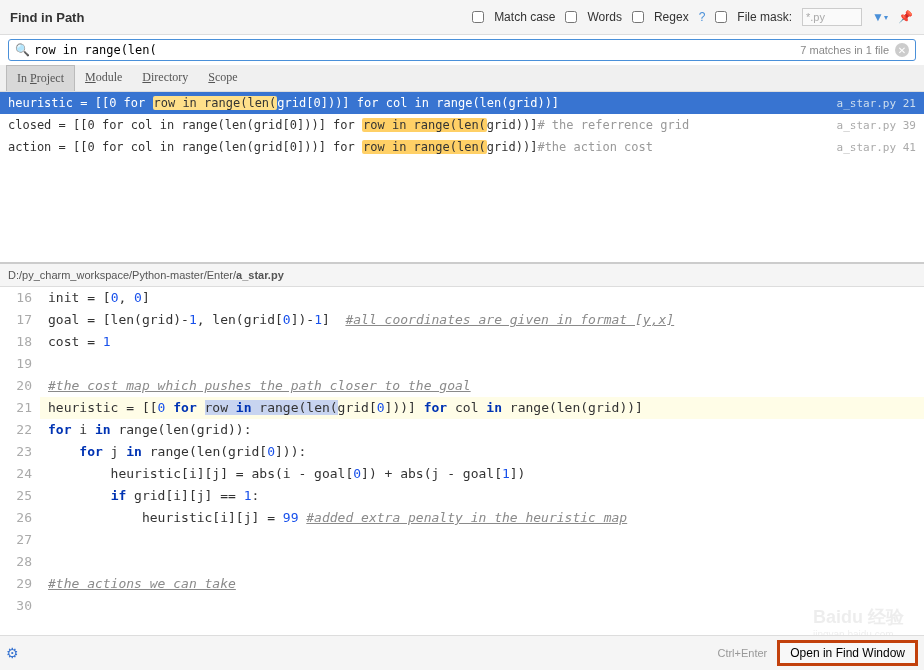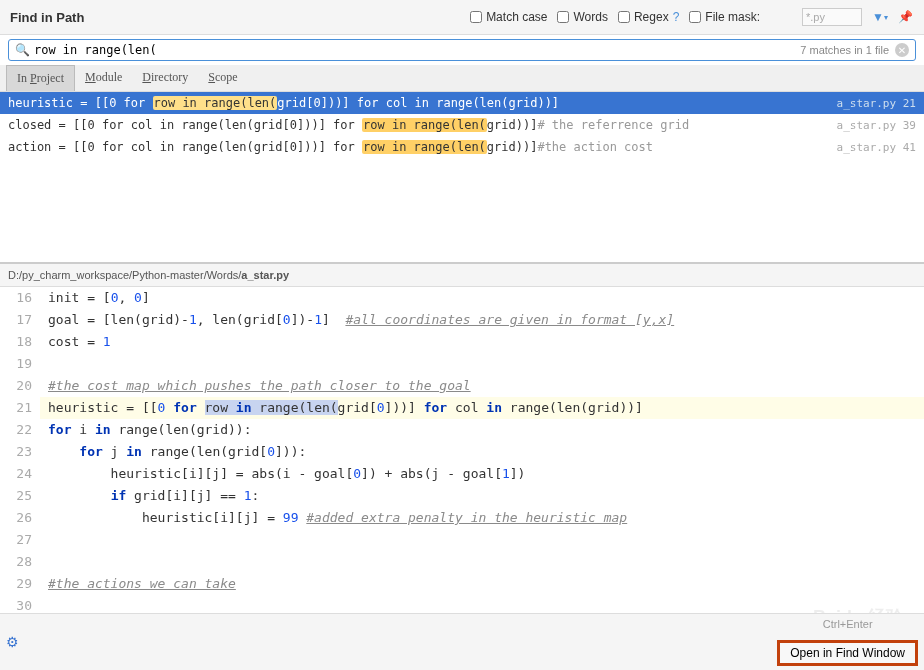--- a/index.html
+++ b/index.html
@@ -1,23 +1,23 @@
 <!DOCTYPE html>
 <html><head>
 <meta charset="utf-8">
 <style>
 * { margin: 0; padding: 0; box-sizing: border-box; }
 body { font-family: "Segoe UI", Arial, sans-serif; font-size: 12px; color: #333; background: #fff; width: 924px; height: 670px; overflow: hidden; position: relative; }
 .header { display: flex; align-items: center; padding: 8px 10px; background: #f5f5f5; border-bottom: 1px solid #ddd; }
 .title { font-weight: bold; font-size: 13px; color: #333; flex: 1; }
 .options { display: flex; align-items: center; gap: 10px; }
-.chk { display: flex; align-items: center; gap: 4px; cursor: pointer; }
+.chk { display: flex; align-items: center; gap: 10px; cursor: pointer; }
 .chk input { width: 12px; height: 12px; }
 .help-q { color: #4a90d9; cursor: pointer; }
-.mask-in { width: 60px; height: 18px; border: 1px solid #ccc; padding: 1px 3px; font-size: 11px; color: #aaa; background: #fafafa; margin-left: 32px; }
+.mask-in { width: 60px; height: 18px; border: 1px solid #ccc; padding: 1px 3px; font-size: 11px; color: #aaa; background: #fafafa; }
 .tool-ic { width: 16px; height: 16px; cursor: pointer; display: inline-flex; align-items: center; justify-content: center; }
 .searchbar { display: flex; align-items: center; margin: 4px 8px; border: 1px solid #4a90d9; border-radius: 3px; padding: 3px 6px; background: #fff; }
 .search-ic { color: #888; margin-right: 4px; }
 .search-in { flex: 1; border: none; outline: none; font-family: monospace; font-size: 12px; }
 .matches { color: #888; font-size: 11px; margin-right: 6px; }
 .clear-x { width: 14px; height: 14px; border-radius: 50%; background: #ccc; color: #fff; font-size: 10px; display: flex; align-items: center; justify-content: center; cursor: pointer; }
 .tabs { display: flex; background: #f0f0f0; border-bottom: 1px solid #ddd; padding-left: 6px; font-family: Liberation Serif, serif; }
 .tab { padding: 5px 10px; cursor: pointer; color: #555; }
 .tab.active { background: #d8d8d8; border: 1px solid #bbb; border-bottom: none; }
 .tab u { text-decoration: underline; }
@@ -37,21 +37,21 @@
 .gutter div { height: 22px; }
 .code { flex: 1; }
 .code div { height: 22px; white-space: pre; padding-left: 8px; }
 .code .hl-line { background: #fffde7; }
 .kw { color: #0033b3; font-weight: bold; }
 .num { color: #1750eb; }
 .com { color: #8a8a8a; font-style: italic; text-decoration: underline; }
 .sel-bg { background: #c8d4f0; }
 .footer { position: absolute; bottom: 0; left: 0; right: 0; display: flex; align-items: center; padding: 4px 6px; background: #f5f5f5; border-top: 1px solid #ddd; font-size: 11px; }
 .gear { color: #3874d1; font-size: 14px; cursor: pointer; }
-.foot-r { margin-left: auto; display: flex; align-items: center; gap: 10px; flex-direction: column; }
+.foot-r { margin-left: auto; display: flex; align-items: center; gap: 10px; }
 .hint { color: #999; }
 .open-btn { border: 3px solid #c2410c; background: #f8f8f8; padding: 3px 10px; cursor: pointer; font-size: 12px; }
 .watermark { position: absolute; right: 20px; bottom: 30px; color: #ddd; font-size: 18px; font-weight: bold; pointer-events: none; opacity: 0.5; }
 .watermark small { display: block; font-size: 10px; font-weight: normal; }
 </style>
 </head>
 <body>
 
 <div class="header">
   <div class="title">Find in Path</div>
@@ -102,21 +102,21 @@
       <span class="res-code">closed = [[0 for col in range(len(grid[0]))] for <span class="hl-o">row in range(len(</span>grid))]<span class="cm-g"># the referrence grid</span></span>
       <span class="res-file">a_star.py 39</span>
     </div>
     <div class="res-row">
       <span class="res-code">action = [[0 for col in range(len(grid[0]))] for <span class="hl-o">row in range(len(</span>grid))]<span class="cm-g">#the action cost</span></span>
       <span class="res-file">a_star.py 41</span>
     </div>
   </div>
 
 <div class="path-bar">
-  <span>D:/py_charm_workspace/Python-master/Words/</span><b>a_star.py</b>
+  <span>D:/py_charm_workspace/Python-master/Enter/</span><b>a_star.py</b>
 </div>
 
 <div class="preview">
   <div class="gutter" id="gutter">
       <div>16</div>
       <div>17</div>
       <div>18</div>
       <div>19</div>
       <div>20</div>
       <div>21</div>

